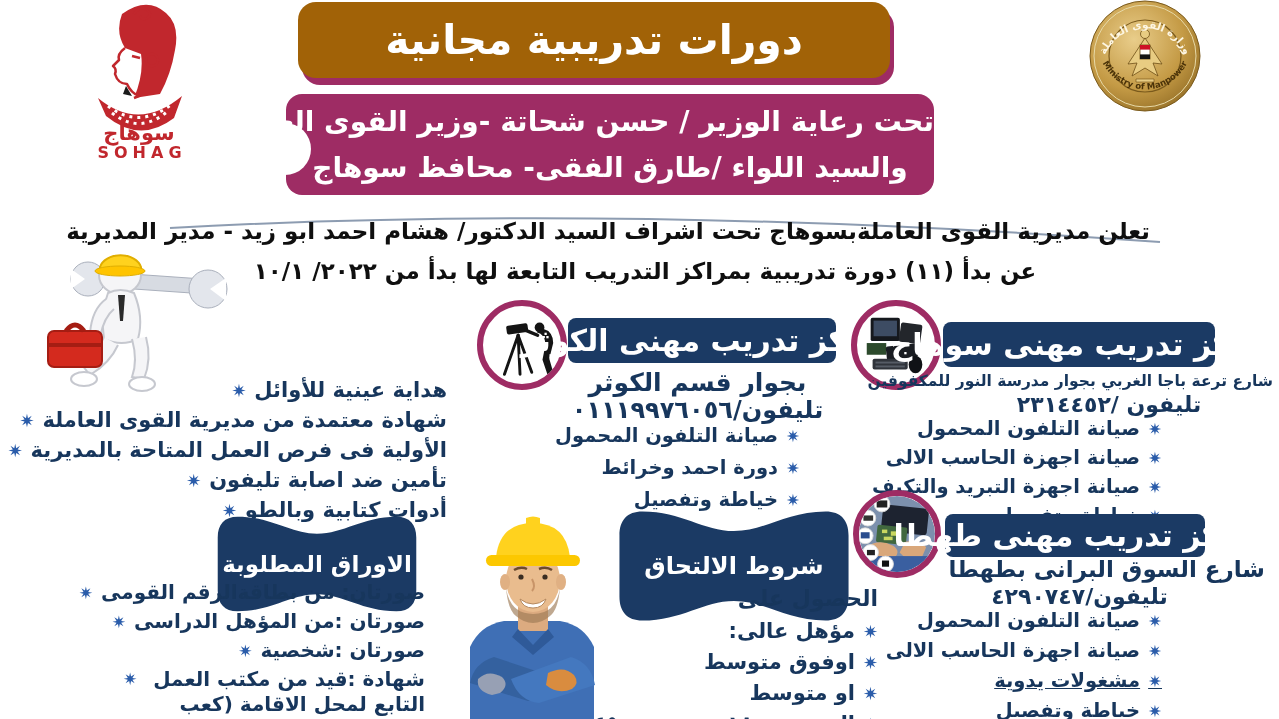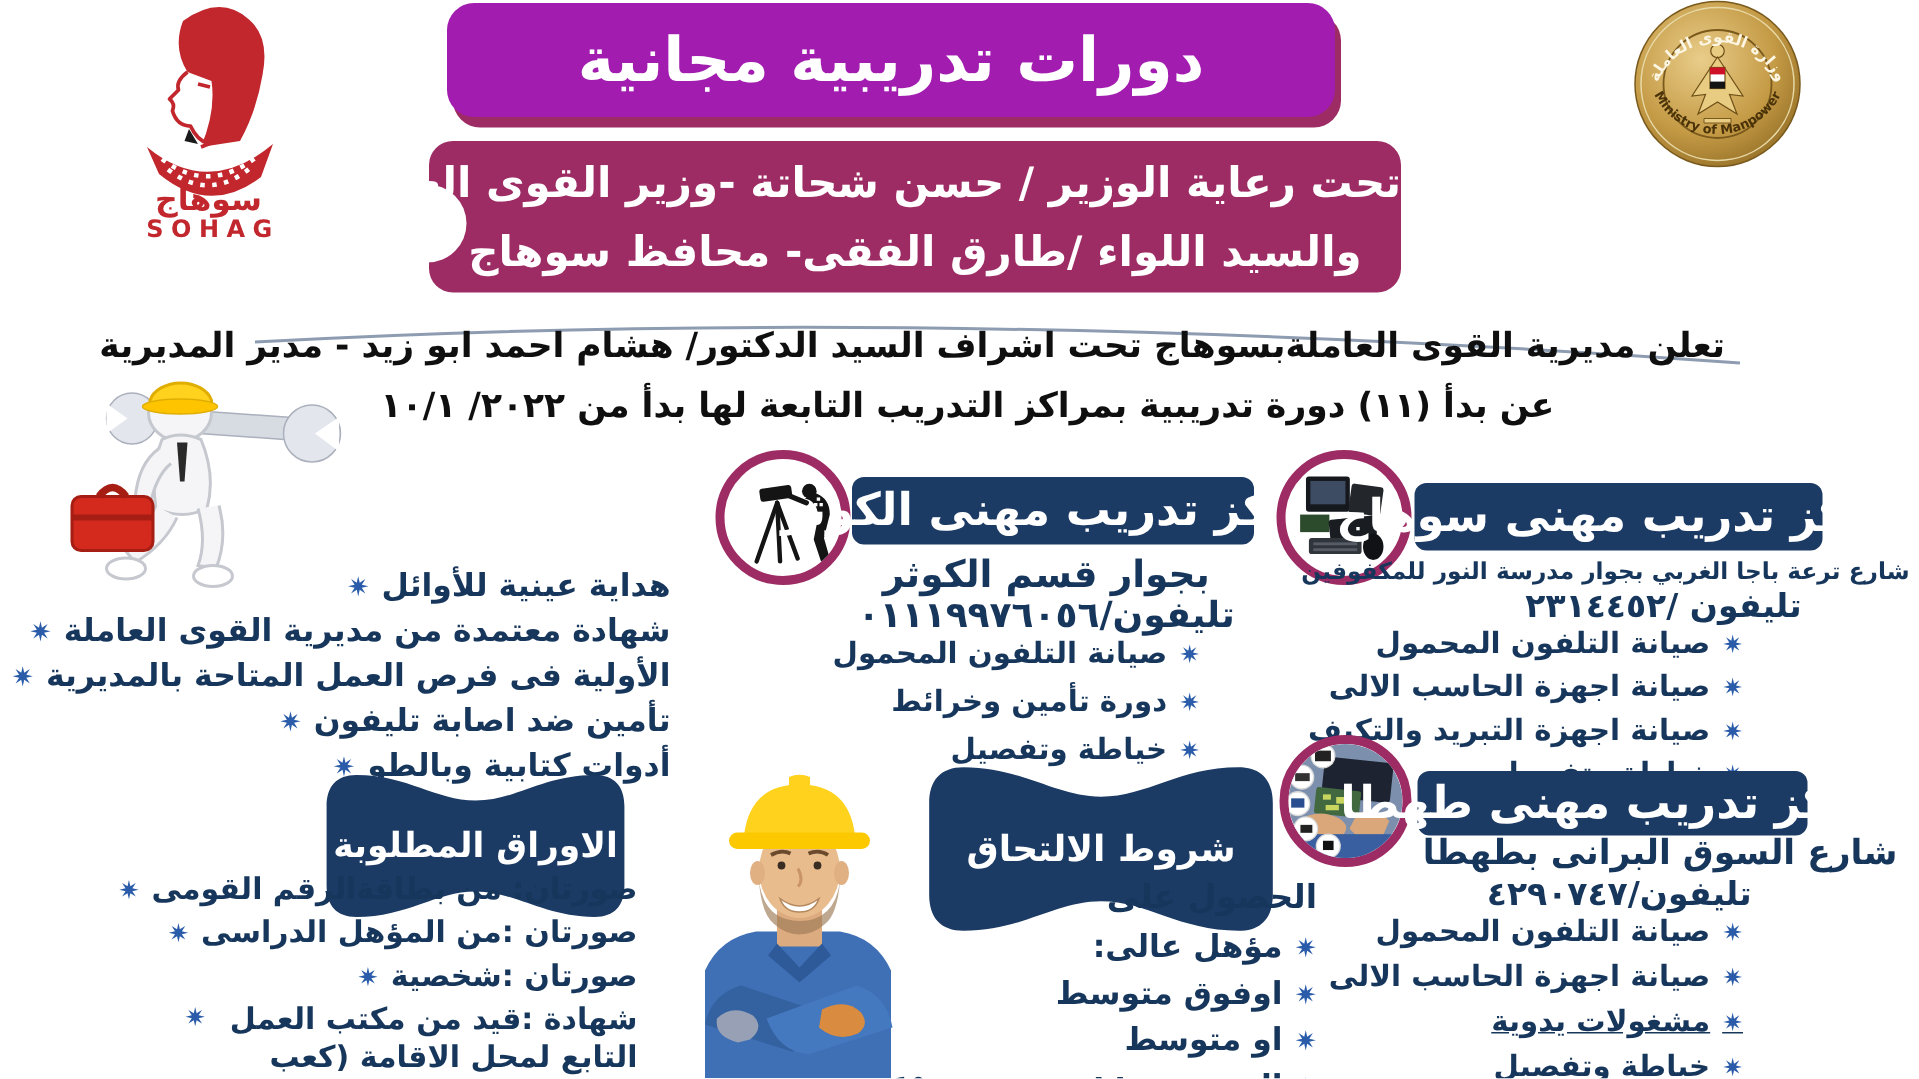--- a/index.html
+++ b/index.html
@@ -4,21 +4,21 @@
 <style>
   html,body{margin:0;padding:0;}
   #poster{
     position:relative; width:1279px; height:719px; overflow:hidden;
     background:#ffffff; font-family:"DejaVu Sans", sans-serif;
   }
   .abs{position:absolute;}
   
   .title-banner{
     left:298px; top:2px; width:592px; height:76px;
-    background:#a21caf; border-radius:18px;
+    background:#a16207; border-radius:18px;
     box-shadow:4px 7px 0 #9e2c64;
     display:flex; align-items:center; justify-content:center;
     color:#fff; font-size:41px; font-weight:bold; direction:rtl;
   }
   .patronage{
     left:286px; top:94px; width:648px; height:101px;
     background:#9e2c64; border-radius:16px;
     color:#fff; font-weight:bold; direction:rtl; text-align:center;
     display:flex; flex-direction:column; justify-content:center; gap:4px;
   }
@@ -201,21 +201,21 @@
       <path d="M56,30 l-12,-5" stroke="#141414" stroke-width="3.5" stroke-linecap="round"></path>
     </svg>
   </div>
   <div class="center-header" style="left:568px; top:318px; width:268px; height:45px;">
     <span>مركز تدريب مهنى الكوثر</span>
   </div>
   <div class="addr" style="left:555px; top:368px; width:285px; font-size:25px;">بجوار قسم الكوثر</div>
   <div class="phone" style="left:555px; top:396px; width:285px; font-size:24px;">تليفون/٠١١١٩٩٧٦٠٥٦</div>
   <div class="list courses" style="left:530px; top:424px; width:270px;">
     <div class="li br" style="margin-bottom:9px;"><span class="b">✷</span><span class="t">صيانة التلفون المحمول</span></div>
-    <div class="li br" style="margin-bottom:9px;"><span class="b">✷</span><span class="t">دورة تأمين وخرائط</span></div>
+    <div class="li br" style="margin-bottom:9px;"><span class="b">✷</span><span class="t">دورة احمد وخرائط</span></div>
     <div class="li br"><span class="b">✷</span><span class="t">خياطة وتفصيل</span></div>
   </div>
 
   <div class="bone" style="left:610px; top:506px; width:248px; height:120px;">
     <svg width="248" height="120" viewBox="0 0 220 110">
       <path d="M26,5 C12,5 5,13 5,27 L5,83 C5,97 12,105 26,105 C62,105 82,87 110,87 C138,87 158,105 194,105 C208,105 215,97 215,83 L215,27 C215,13 208,5 194,5 C158,5 138,23 110,23 C82,23 62,5 26,5 Z" fill="#1b3a64"></path>
     </svg>
     <div class="bone-title" style="font-size:24px;">شروط الالتحاق</div>
   </div>
 

